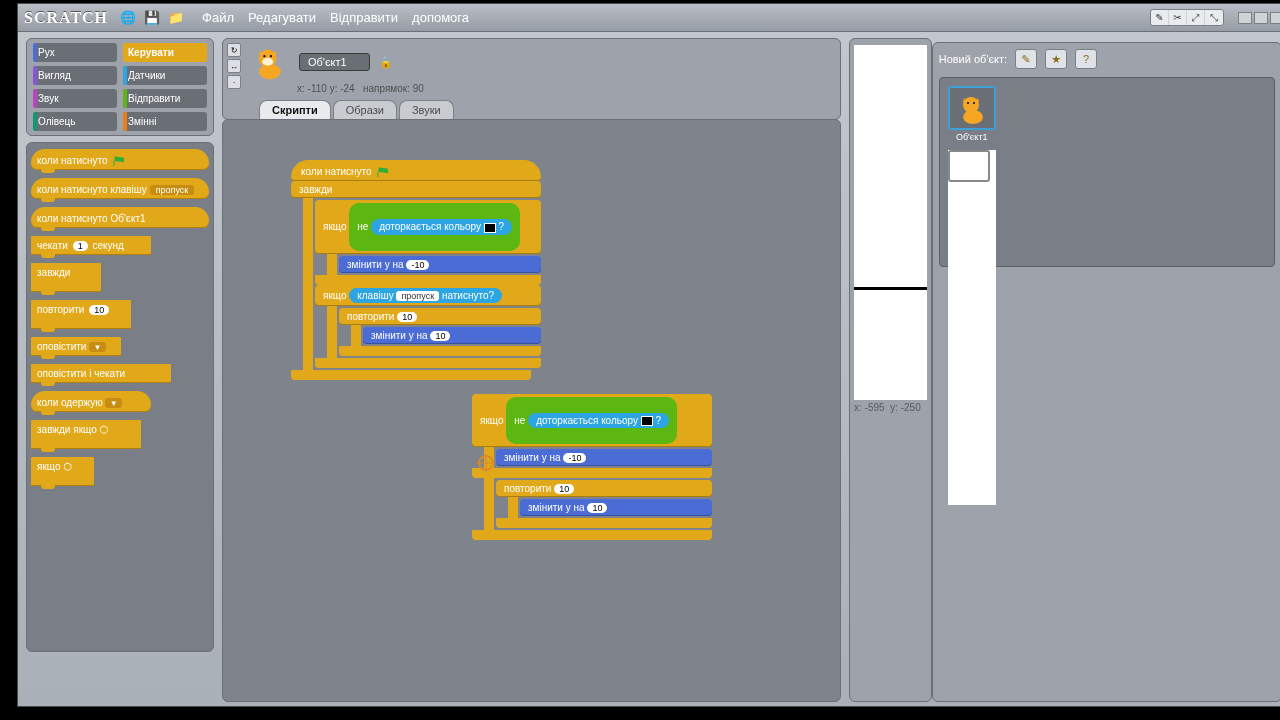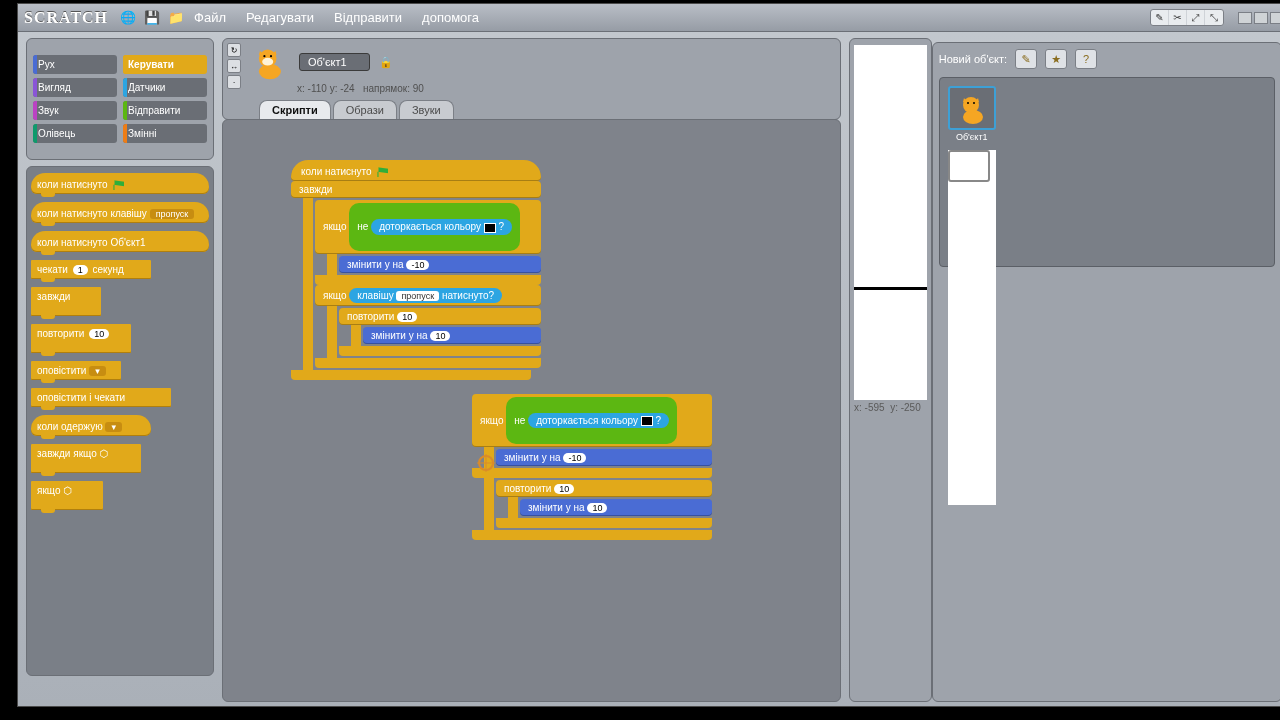--- a/index.html
+++ b/index.html
@@ -2,35 +2,35 @@
 <html><head>
 <meta charset="utf-8">
 <style>
   * { box-sizing: border-box; margin: 0; padding: 0; font-family: Verdana, Arial, sans-serif; }
   body { background:#000; width:1280px; height:720px; overflow:hidden; }
   .app { position:absolute; left:17px; top:3px; width:1274px; height:704px; background:linear-gradient(#c3c8ce,#aab0b8); border:1px solid #4a4a4a; }
   
   .topbar { height:28px; background:linear-gradient(#b9bec6,#969ca5); border-bottom:1px solid #6b6f76; display:flex; align-items:center; padding:0 6px; color:#fff; font-size:12px; }
   .logo { font-family:"Comic Sans MS",cursive; font-weight:bold; color:#fff; font-size:16px; letter-spacing:1px; text-shadow:0 -1px 0 #555; margin-right:8px; }
   .tb-icon { width:18px; height:18px; margin:0 3px; display:inline-flex; align-items:center; justify-content:center; font-size:13px; color:#3b3b3b; cursor:pointer; }
-  .menus { display:flex; gap:20px; margin-left:6px; color:#fff; font-size:13px; }
+  .menus { display:flex; gap:14px; margin-left:14px; color:#fff; font-size:13px; }
   .menus span { cursor:pointer; }
   .top-right { margin-left:auto; display:flex; align-items:center; gap:4px; }
   .btnset { display:flex; background:#e9ecef; border:1px solid #7b7f86; border-radius:3px; }
   .btnset .ti { width:18px; height:15px; display:flex; align-items:center; justify-content:center; font-size:10px; color:#333; border-right:1px solid #cfd3d8; cursor:pointer; }
   .btnset .ti:last-child { border-right:none; }
   .viewbtns { display:flex; gap:2px; margin-left:10px; }
   .vb { width:14px; height:12px; background:#cfd3d6; border:1px solid #7b7f86; cursor:pointer; }
   
   .main { position:absolute; top:30px; bottom:0; left:0; right:0; display:flex; }
   .col-left { width:200px; padding:4px 4px 4px 8px; }
   .col-mid  { flex:1; padding:4px; display:flex; flex-direction:column; }
   .col-right{ width:445px; padding:4px 8px 4px 4px; display:flex; }
   
-  .cats { border:1px solid #6b6f76; border-radius:6px; background:#9ea3ab; padding:16px 6px; display:grid; grid-template-columns:1fr 1fr; gap:4px 6px; }
+  .cats { border:1px solid #6b6f76; border-radius:6px; background:#9ea3ab; padding:4px 6px; display:grid; grid-template-columns:1fr 1fr; gap:4px 6px; }
   .cat { height:19px; border-radius:3px; font-size:10px; color:#fff; display:flex; align-items:center; padding-left:5px; cursor:pointer; background:#6a6e75; position:relative; }
   .cat .stripe{ position:absolute; left:0; top:0; bottom:0; width:4px; border-radius:3px 0 0 3px; }
   .cat.sel { font-weight:bold; }
   
   .palette { margin-top:6px; border:1px solid #6b6f76; border-radius:6px; background:#7a7f87; height:510px; overflow:hidden; padding:6px 4px; }
   .pblock { background:#e1a91a; color:#fff; font-size:10px; border-radius:1px; padding:4px 6px; margin-bottom:8px; position:relative; cursor:grab; box-shadow:inset 0 -1px 0 #b07f0e; }
   .pblock.hat { border-radius:14px 14px 6px 6px; padding-top:6px; }
   .pblock .slot { display:inline-block; background:#fff; color:#000; border-radius:8px; padding:0 5px; font-size:9px; margin:0 2px; }
   .pblock .dd { display:inline-block; background:#c78d11; border-radius:3px; padding:0 6px; font-size:9px; }
   .pblock.cwrap { padding-bottom:14px; }
@@ -156,21 +156,21 @@
         <div class="pblock hat"><span>коли натиснуто</span> <span class="flagmini"></span><span class="notch"></span></div>
         <div class="pblock hat"><span>коли натиснуто клавішу</span> <span class="dd">пропуск</span><span class="notch"></span></div>
         <div class="pblock hat"><span>коли натиснуто  Об'єкт1</span><span class="notch"></span></div>
         <div class="pblock" style="width:120px"><span>чекати</span> <span class="slot">1</span> <span>секунд</span><span class="notch"></span></div>
         <div class="pblock cwrap" style="width:70px"><span>завжди</span><span class="notch"></span></div>
         <div class="pblock cwrap" style="width:100px"><span>повторити</span> <span class="slot">10</span><span class="notch"></span></div>
         <div class="pblock" style="width:90px"><span>оповістити</span> <span class="dd">▾</span><span class="notch"></span></div>
         <div class="pblock" style="width:140px"><span>оповістити        і чекати</span><span class="notch"></span></div>
         <div class="pblock hat" style="width:120px"><span>коли одержую</span> <span class="dd">▾</span><span class="notch"></span></div>
         <div class="pblock cwrap" style="width:110px"><span>завжди якщо</span> ⬡<span class="notch"></span></div>
-        <div class="pblock cwrap" style="width:72px"><span>якщо</span> ⬡<span class="notch"></span></div>
+        <div class="pblock cwrap" style="width:63px"><span>якщо</span> ⬡<span class="notch"></span></div>
       </div>
     </div>
 
     <div class="col-mid">
       <div class="sprite-hdr">
         <div class="shdr-icons">
           <div>↻</div>
           <div>↔</div>
           <div>·</div>
         </div>

